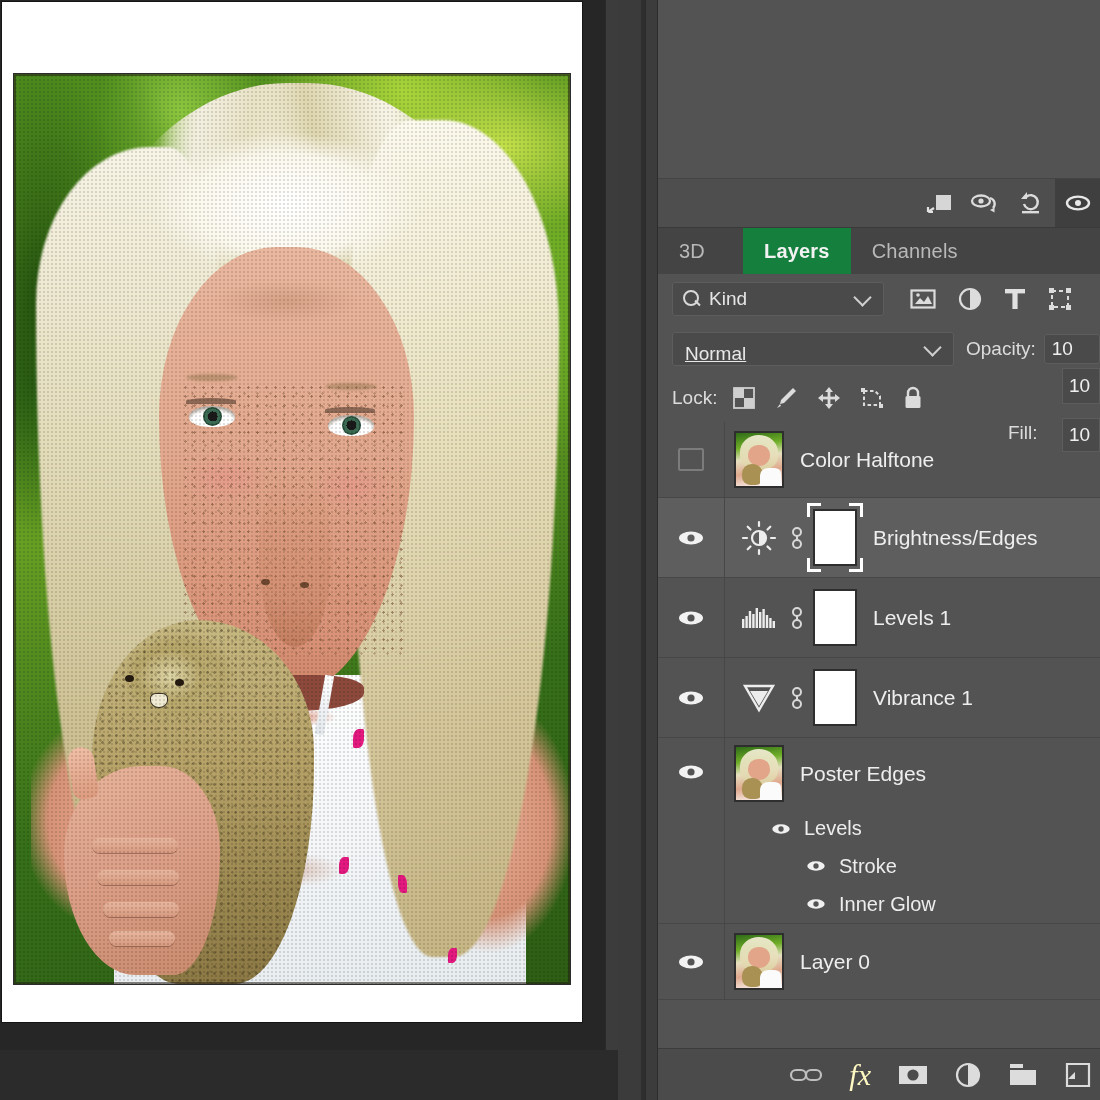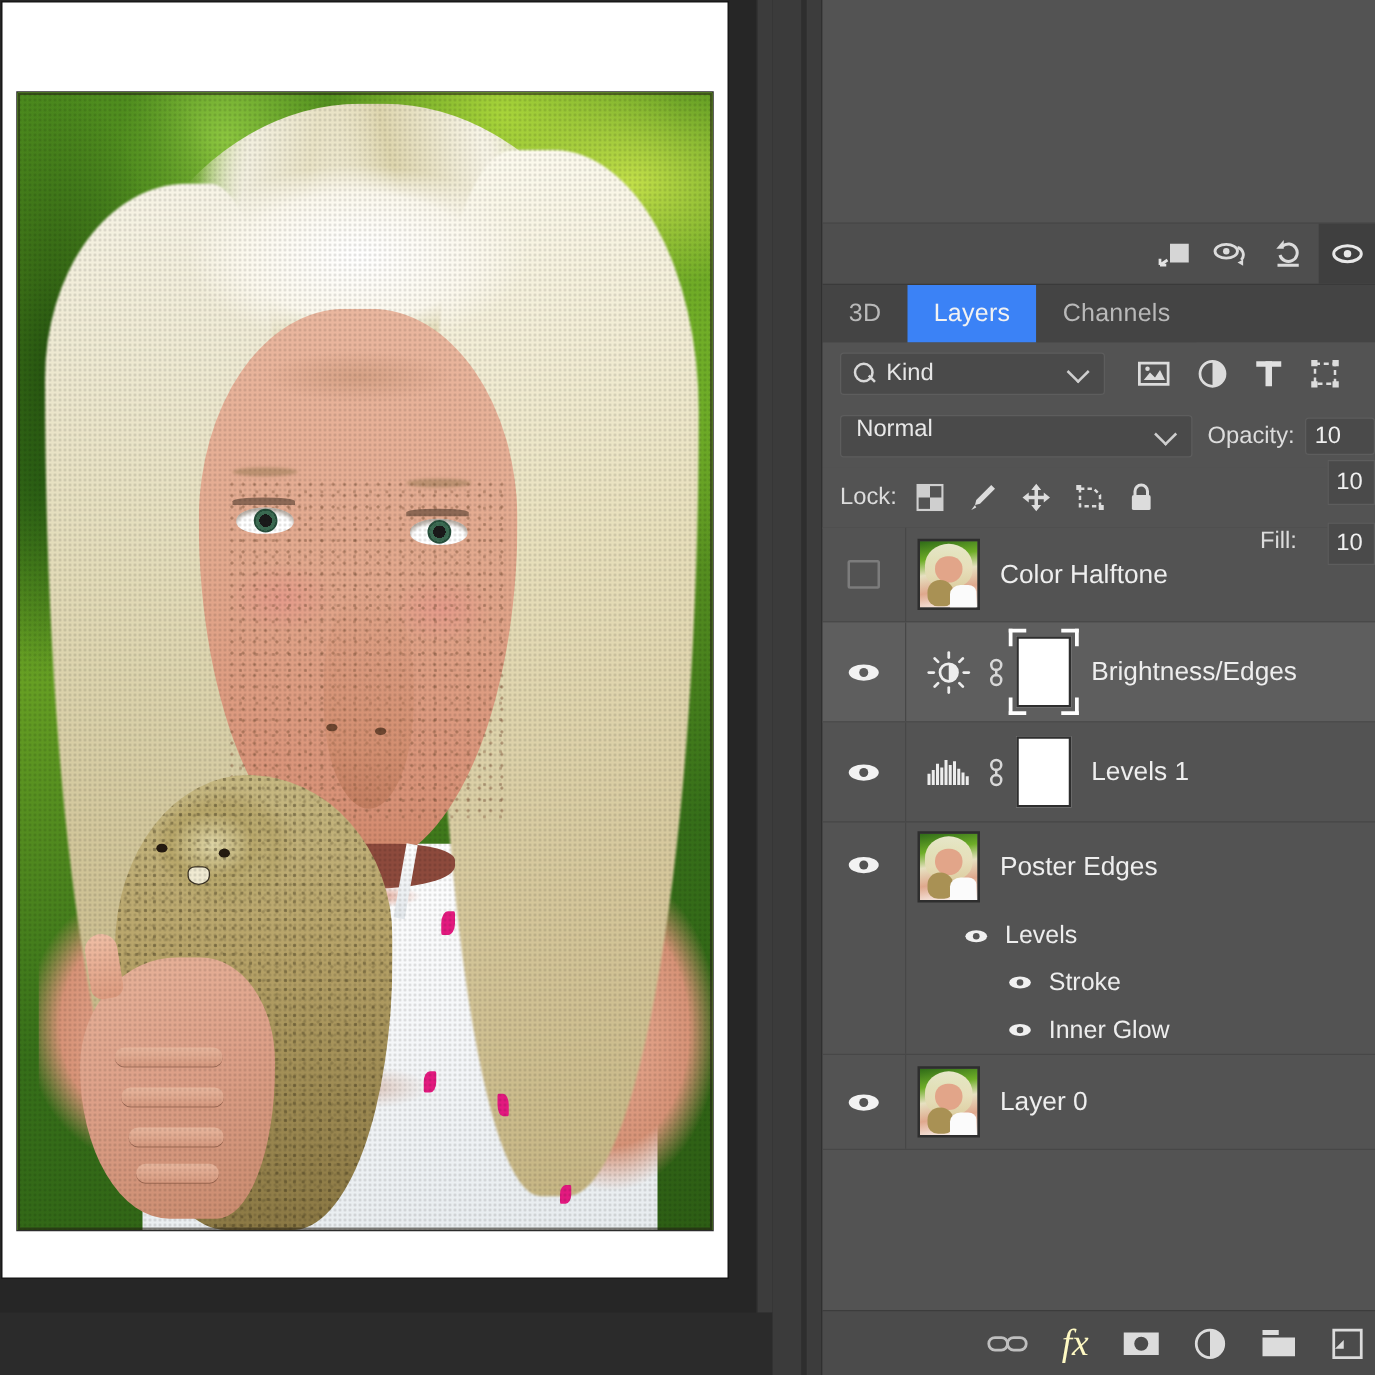--- a/index.html
+++ b/index.html
@@ -346,23 +346,24 @@
     height: 46px;
     padding: 0 21px;
     display: flex; align-items: center;
     font-size: 20px;
     color: #b9b9b9;
     background: #444444;
     letter-spacing: .2px;
     white-space: nowrap;
   }
   .tab.active {
-    background: #3b82f6;
+    background: #15803d;
     color: #f2f2f2;
-    font-weight: normal;
+    font-weight: bold;
+    margin-left: 17px;
   }
 
   
   #filter-row {
     position: absolute;
     left: 12px; top: 274px;
     width: 443px; height: 50px;
     background: #535353;
     display: flex; align-items: center;
   }
@@ -413,25 +414,26 @@
     width: 443px; height: 50px;
     background: #535353;
     display: flex; align-items: center;
   }
   #blend-select {
     margin-left: 14px;
     width: 282px; height: 34px;
     background: #4a4a4a;
     border: 1px solid #5d5d5d;
     border-radius: 3px;
-    display: flex; align-items: flex-start;
+    display: flex; align-items: flex-end;
     color: #e8e8e8;
     font-size: 19px;
     position: relative;
     box-sizing: border-box;
+    text-decoration: underline;
   }
   #blend-label { margin-left: 12px; }
   #blend-chev { position: absolute; right: 14px; top: 8px; }
   .field-label {
     color: #dcdcdc; font-size: 19px;
     margin-left: 12px; white-space: nowrap;
   }
   .num-field {
     margin-left: 8px;
     height: 30px; width: 56px;
@@ -879,20 +881,45 @@
           <svg width="16" height="28" viewBox="0 0 16 28">
             <path d="M8 4 a4 4 0 0 1 0 8 a4 4 0 0 1 0 -8" fill="none" stroke="#d8d8d8" stroke-width="2"></path>
             <path d="M8 16 a4 4 0 0 1 0 8 a4 4 0 0 1 0 -8" fill="none" stroke="#d8d8d8" stroke-width="2"></path>
             <line x1="8" y1="11" x2="8" y2="17" stroke="#d8d8d8" stroke-width="2"></line>
           </svg>
         </div>
         <div class="mask-thumb"></div>
         <div class="layer-name">Levels 1</div>
       </div>
 
+      <div class="layer-row" style="height:80px;">
+        <div class="eye-cell">
+          <span class="eye-icon">
+            <svg width="30" height="20" viewBox="0 0 30 20">
+              <ellipse cx="15" cy="10" rx="12" ry="6.5" fill="#f2f2f2"></ellipse>
+              <circle cx="15" cy="10" r="3.6" fill="#535353"></circle>
+            </svg>
+          </span>
+        </div>
+        <div class="adj-icon">
+          <svg width="34" height="32" viewBox="0 0 34 32">
+            <path d="M3 4 L31 4 L17 28 Z" fill="none" stroke="#ededed" stroke-width="2.4"></path>
+            <path d="M8 9 L26 9 L17 24 Z" fill="#ededed"></path>
+          </svg>
+        </div>
+        <div class="link-icon">
+          <svg width="16" height="28" viewBox="0 0 16 28">
+            <path d="M8 4 a4 4 0 0 1 0 8 a4 4 0 0 1 0 -8" fill="none" stroke="#d8d8d8" stroke-width="2"></path>
+            <path d="M8 16 a4 4 0 0 1 0 8 a4 4 0 0 1 0 -8" fill="none" stroke="#d8d8d8" stroke-width="2"></path>
+            <line x1="8" y1="11" x2="8" y2="17" stroke="#d8d8d8" stroke-width="2"></line>
+          </svg>
+        </div>
+        <div class="mask-thumb"></div>
+        <div class="layer-name">Vibrance 1</div>
+      </div>
 
       <div class="layer-row" style="height:186px;align-items:stretch;">
         <div class="eye-cell" style="height:auto;">
           <span class="eye-icon" style="margin-top:-118px;">
             <svg width="30" height="20" viewBox="0 0 30 20">
               <ellipse cx="15" cy="10" rx="12" ry="6.5" fill="#f2f2f2"></ellipse>
               <circle cx="15" cy="10" r="3.6" fill="#535353"></circle>
             </svg>
           </span>
         </div>

